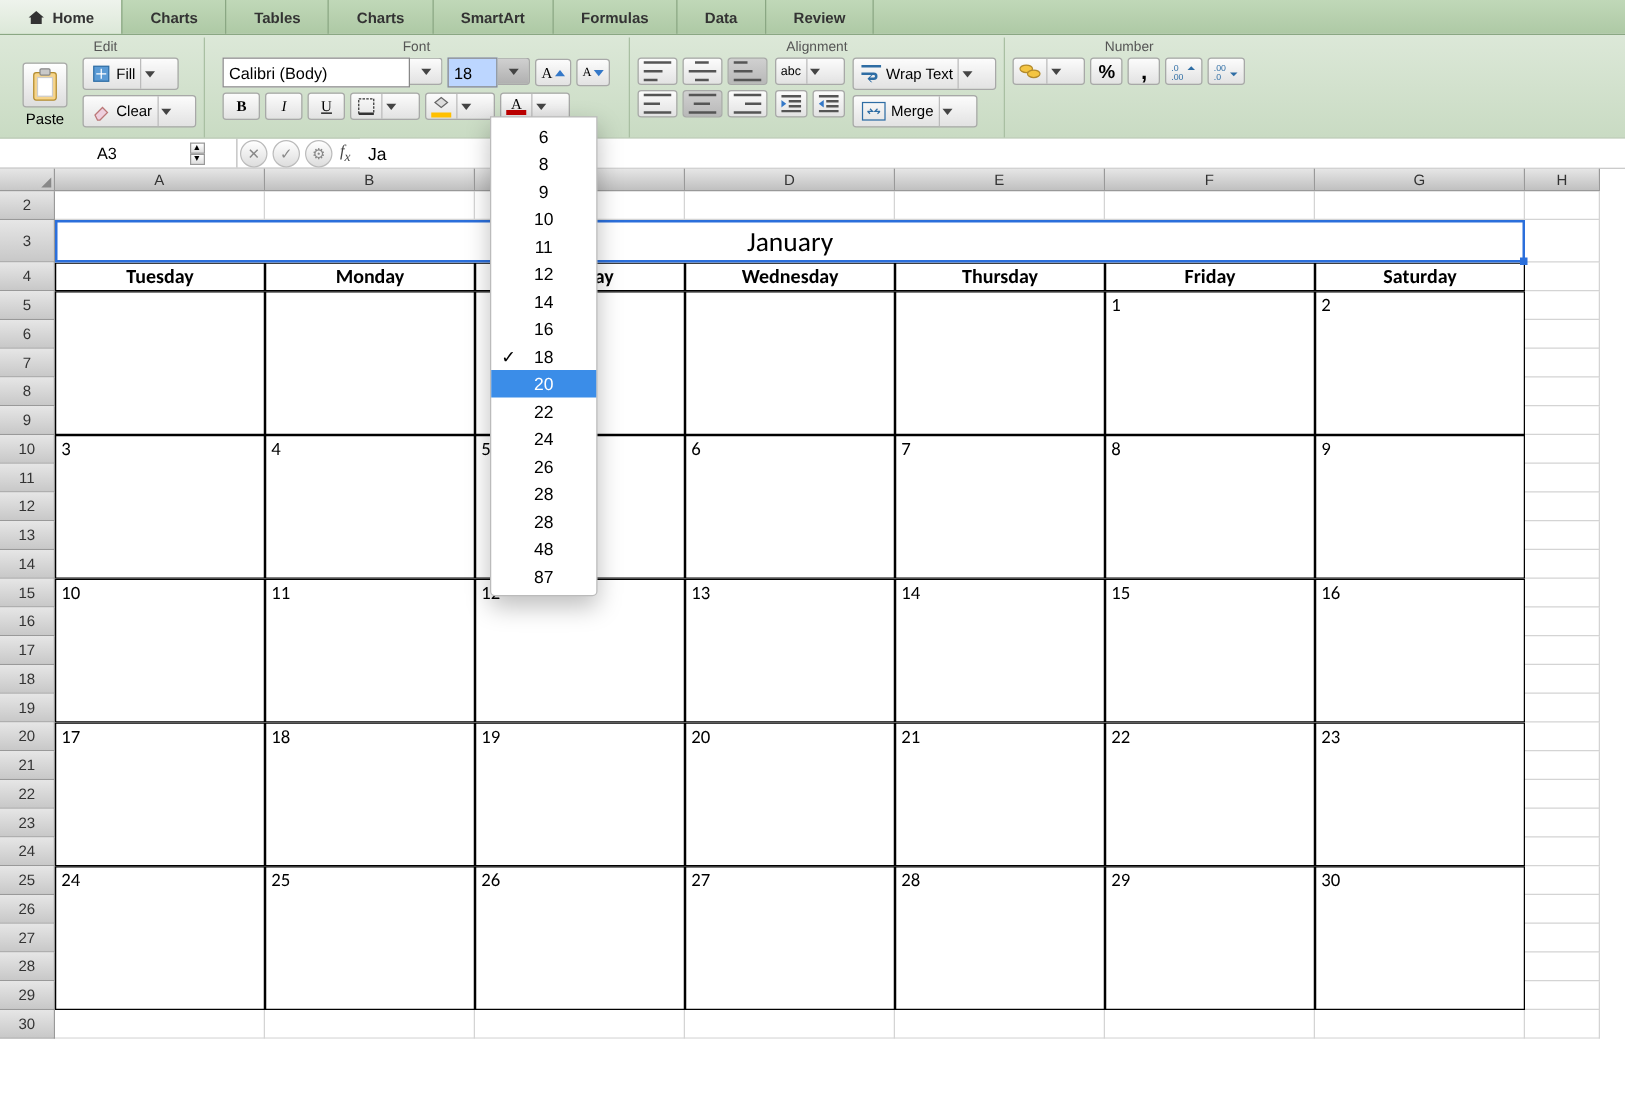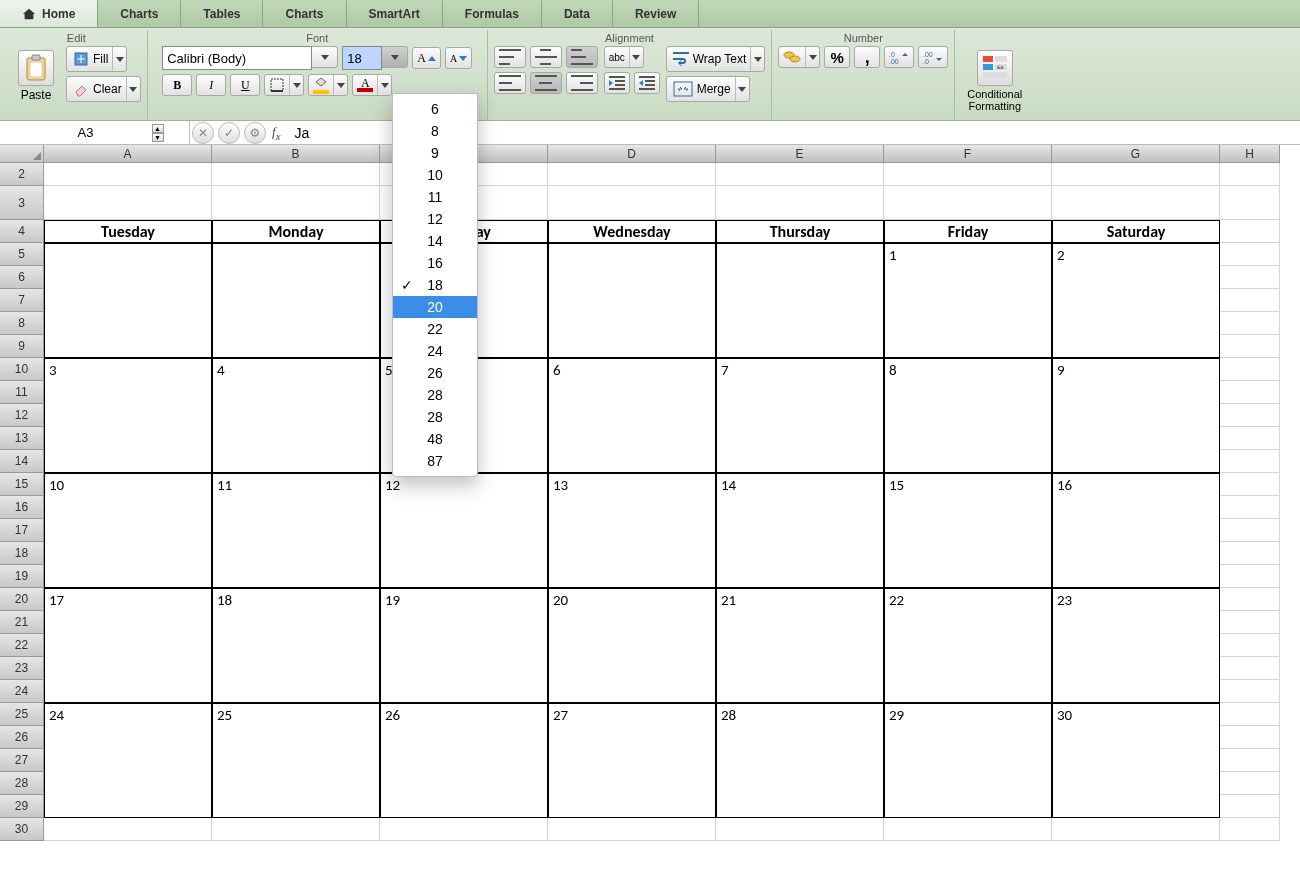--- a/index.html
+++ b/index.html
@@ -15,21 +15,21 @@
 .ribbon { display:flex; background: linear-gradient(#dce8d8,#c9dbc3); padding: 2px 6px 0 6px; border-bottom:1px solid #9fb598; }
 .group { display:flex; flex-direction:column; align-items:center; padding: 2px 6px 4px 6px; border-right:1px solid #a9bfa2; }
 .group:last-child { border-right:none; }
 .group-title { font-size:11px; color:#555; margin-bottom:2px; }
 .group-body { display:flex; align-items:flex-start; gap:6px; }
 .col { display:flex; flex-direction:column; gap:4px; align-items:flex-start; }
 .row { display:flex; gap:4px; align-items:center; }
 
 .btn { background:linear-gradient(#fcfcfc,#e2e2e2); border:1px solid #a8a8a8; border-radius:3px; height:26px; display:flex; align-items:center; justify-content:center; padding:0 6px; cursor:pointer; font-size:12px; }
 .btn.small { height:22px; min-width:26px; padding:0 4px; }
-.btn.split { padding-right:0; }
+.btn.split { padding-right:16px; }
 .btn .drop { width:14px; border-left:1px solid #bbb; margin-left:4px; height:100%; display:flex; align-items:center; justify-content:center; }
 .triangle { width:0; height:0; border-left:4px solid transparent; border-right:4px solid transparent; border-top:5px solid #444; }
 .triangle.blue { border-top-color:#3478c8; }
 
 .bigbtn { display:flex; flex-direction:column; align-items:center; gap:2px; padding:4px 6px; cursor:pointer; }
 .bigbtn .icon { width:36px; height:36px; border:1px solid #a8a8a8; border-radius:3px; background:linear-gradient(#fff,#ddd); display:flex; align-items:center; justify-content:center; }
 
 .input { background:#fff; border:1px solid #888; height:24px; padding:0 4px; font-size:13px; }
 
 .align-icon { width:22px; height:16px; display:flex; flex-direction:column; justify-content:space-between; }
@@ -332,36 +332,20 @@
                 <text x="0" y="7" font-size="7" fill="#2e6da4">.00</text>
                 <text x="0" y="14" font-size="7" fill="#2e6da4">.0</text>
                 <path d="M16 11l3-3h-6z" fill="#2e6da4"></path>
               </svg>
             </div>
         </div>
       </div>
     </div>
   </div>
 
-  <div class="group">
-    <div class="group-title">&nbsp;</div>
-    <div class="bigbtn">
-      <div class="icon">
-        <svg width="28" height="28" viewBox="0 0 28 28">
-            <rect x="2" y="2" width="10" height="6" fill="#e74c3c"></rect>
-            <rect x="2" y="10" width="10" height="6" fill="#3498db"></rect>
-            <rect x="14" y="2" width="12" height="6" fill="#ddd"></rect>
-            <rect x="14" y="10" width="12" height="6" fill="#ddd"></rect>
-            <rect x="2" y="18" width="24" height="6" fill="#ddd"></rect>
-            <text x="16" y="15" font-size="6" fill="#333">≤≥</text>
-          </svg>
-      </div>
-      <div style="font-size:11px;text-align:center;line-height:12px"><span>Conditional</span><br><span>Formatting</span></div>
-    </div>
-  </div>
 </div>
 
 <div class="formula-bar">
   <div class="name-box">
     <input value="A3" style="">
     <div class="stepper">
         <div>▲</div>
         <div>▼</div>
       </div>
   </div>
@@ -648,20 +632,21 @@
         <div class="gcell" style="left: 1008px; top: 632px; width: 168px; height: 23px;"></div>
         <div class="gcell" style="left: 1176px; top: 632px; width: 60px; height: 23px;"></div>
         <div class="gcell" style="left: 0px; top: 655px; width: 168px; height: 23px;"></div>
         <div class="gcell" style="left: 168px; top: 655px; width: 168px; height: 23px;"></div>
         <div class="gcell" style="left: 336px; top: 655px; width: 168px; height: 23px;"></div>
         <div class="gcell" style="left: 504px; top: 655px; width: 168px; height: 23px;"></div>
         <div class="gcell" style="left: 672px; top: 655px; width: 168px; height: 23px;"></div>
         <div class="gcell" style="left: 840px; top: 655px; width: 168px; height: 23px;"></div>
         <div class="gcell" style="left: 1008px; top: 655px; width: 168px; height: 23px;"></div>
         <div class="gcell" style="left: 1176px; top: 655px; width: 60px; height: 23px;"></div>
+        <div class="cal-title" style="left: 0px; top: 23px; width: 1176px; height: 34px;">January</div>
         <div class="cal-head" style="left: 0px; top: 57px; width: 168px; height: 23px;">Tuesday</div>
         <div class="cal-head" style="left: 168px; top: 57px; width: 168px; height: 23px;">Monday</div>
         <div class="cal-head" style="left: 336px; top: 57px; width: 168px; height: 23px;">Tuesday</div>
         <div class="cal-head" style="left: 504px; top: 57px; width: 168px; height: 23px;">Wednesday</div>
         <div class="cal-head" style="left: 672px; top: 57px; width: 168px; height: 23px;">Thursday</div>
         <div class="cal-head" style="left: 840px; top: 57px; width: 168px; height: 23px;">Friday</div>
         <div class="cal-head" style="left: 1008px; top: 57px; width: 168px; height: 23px;">Saturday</div>
         <div class="cal-cell" style="left: 0px; top: 80px; width: 168px; height: 115px;"></div>
         <div class="cal-cell" style="left: 168px; top: 80px; width: 168px; height: 115px;"></div>
         <div class="cal-cell" style="left: 336px; top: 80px; width: 168px; height: 115px;"></div>

